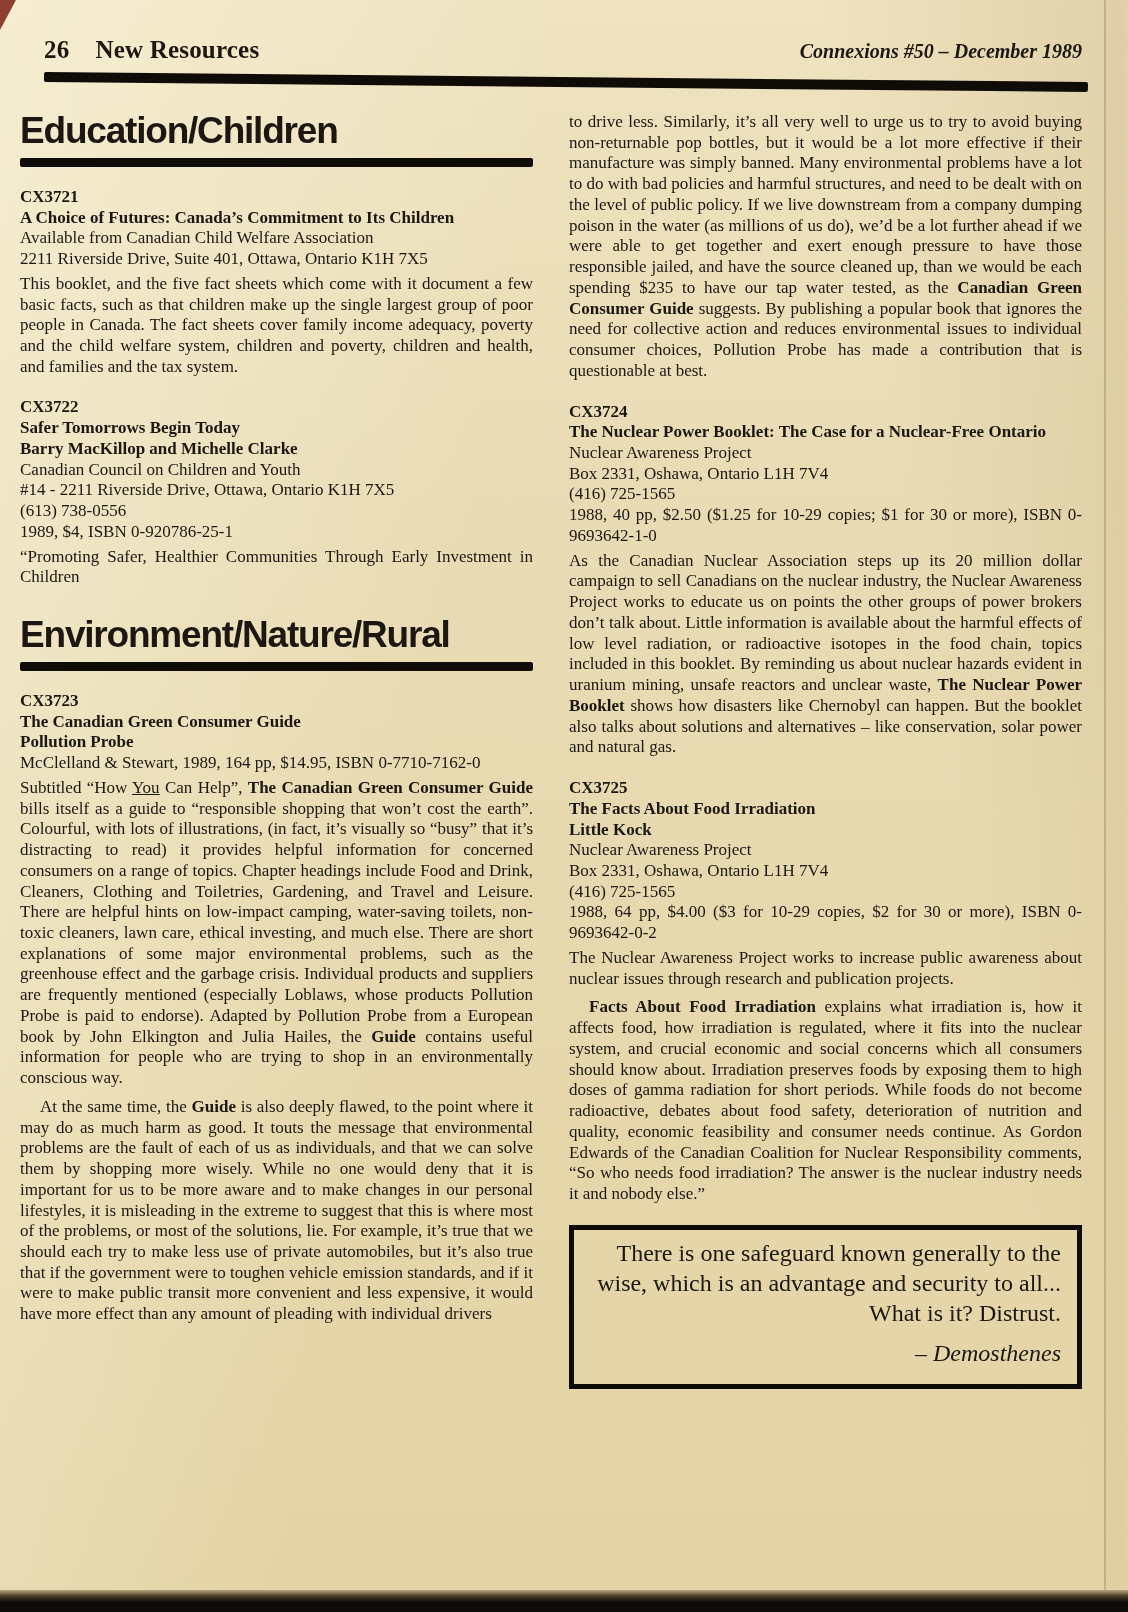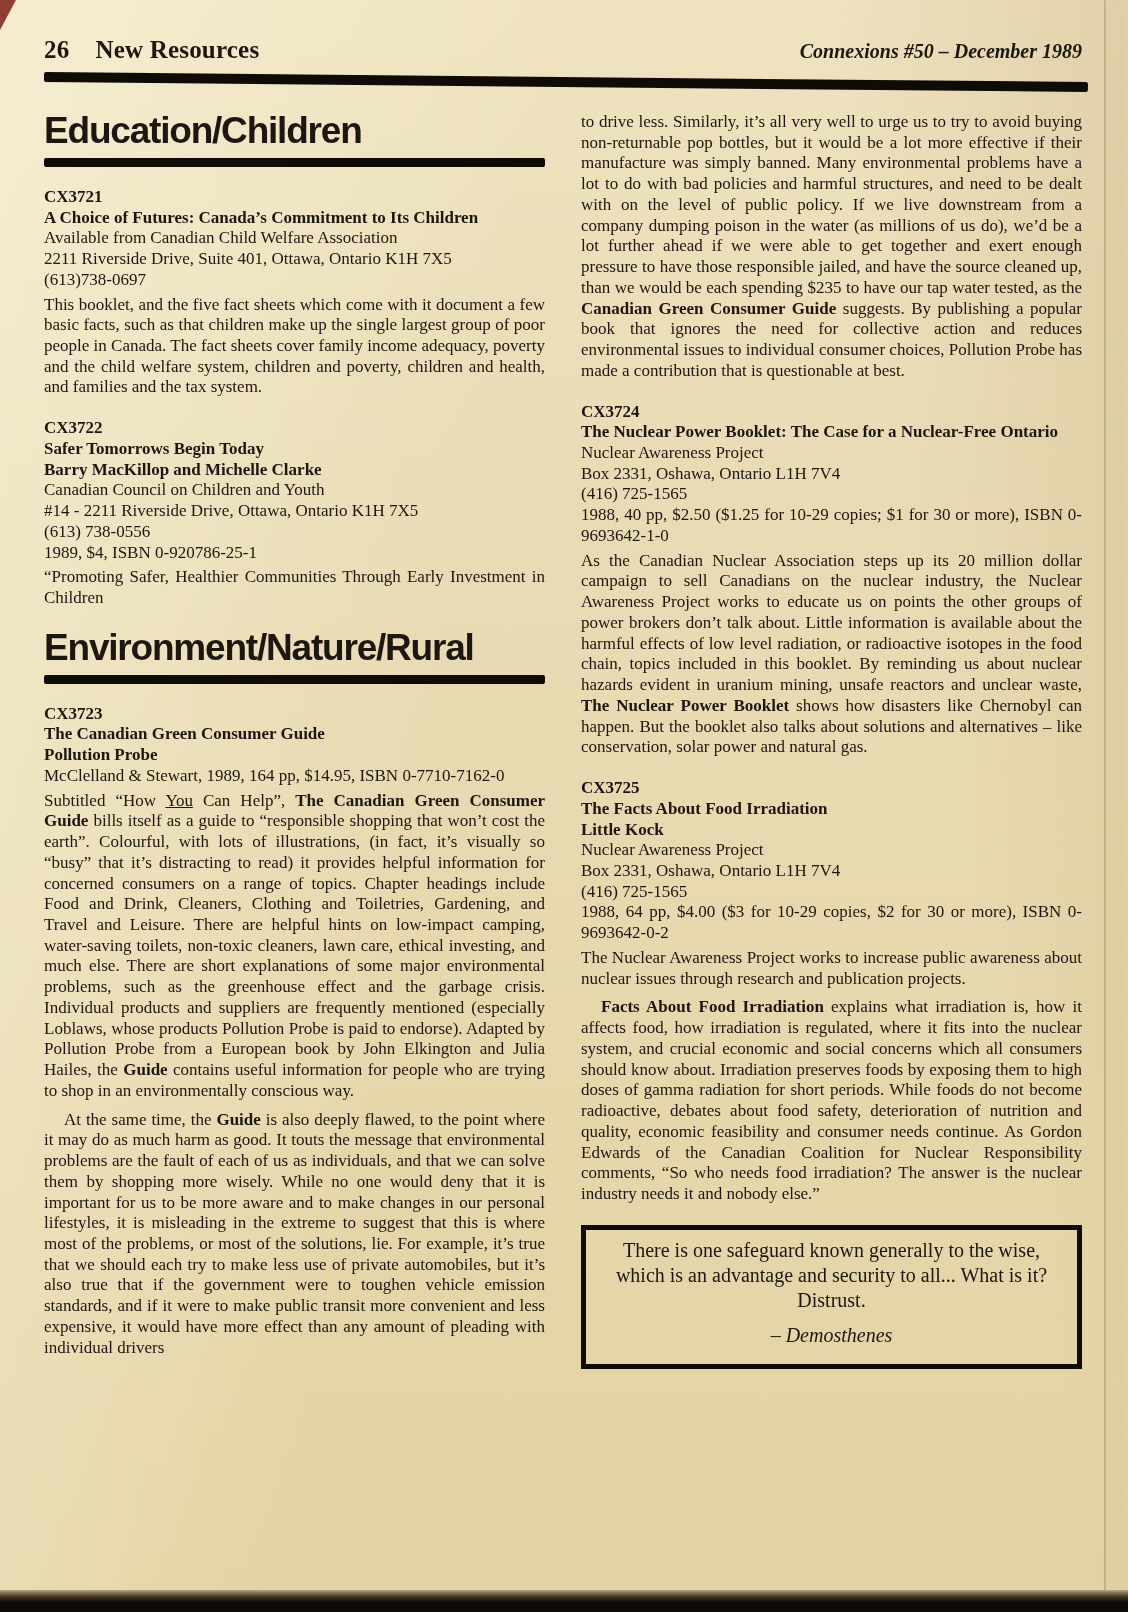--- a/index.html
+++ b/index.html
@@ -18,38 +18,38 @@
   }
   .corner-mark{position:absolute;top:0;left:0;width:16px;height:30px;background:#7c2015;
     clip-path:polygon(0 0,100% 0,55% 45%,0 100%);opacity:.85;}
   .header{display:flex;justify-content:space-between;align-items:baseline;
     padding:36px 46px 0 44px;}
   .header-left{font-weight:700;font-size:25px;letter-spacing:.2px;}
   .header-left .num{margin-right:26px;}
   .header-issue{font-weight:700;font-style:italic;font-size:20px;}
   .rule-top{height:10px;background:#0f0c08;margin:8px 40px 0 44px;
     transform:rotate(0.55deg);transform-origin:left center;border-radius:2px;}
-  .columns{display:flex;gap:36px;padding:30px 46px 0 44px;}
+  .columns{display:flex;gap:36px;padding:30px 46px 0 20px;}
   .col{flex:1;min-width:0;text-align:justify;font-size:17px;line-height:1.22;}
   .section-heading{font-family:"Liberation Sans", sans-serif;font-weight:700;
     font-size:37px;letter-spacing:-1.2px;margin:0;line-height:1.05;text-align:left;}
   .heading-bar{height:9px;background:#0f0c08;margin:7px 0 6px 0;border-radius:2px;}
-  .mt{margin-top:20px;}
+  .mt{margin-top:28px;}
   .entry{margin-top:13px;}
   .code{font-weight:700;margin-top:20px;}
   .title{font-weight:700;}
   .author{font-weight:700;}
   .meta{}
   .para{margin:4px 0 0 0;}
   .para.tight{margin-top:2px;}
   .para.indent{text-indent:20px;margin-top:8px;}
   .b{font-weight:700;}
   .u{text-decoration:underline;}
   .quote-box{border:5px solid #0f0c08;margin-top:20px;padding:8px 16px 16px 16px;
-    font-size:20px;line-height:1.25;text-align:center;}
+    font-size:24px;line-height:1.25;text-align:right;}
   .quote-attr{font-style:italic;margin-top:10px;}
   .crease{position:absolute;top:0;bottom:22px;right:22px;width:2px;
     background:rgba(125,100,55,.30);box-shadow:10px 0 14px rgba(125,100,55,.22);}
   .bottom-edge{position:absolute;left:0;right:0;bottom:0;height:22px;
     background:linear-gradient(180deg,#b5a67e 0%,#4a3d26 28%,#0d0b07 55%,#0d0b07 100%);}
   .bottom-blue{position:absolute;left:0;right:0;bottom:0;height:7px;
     background:linear-gradient(90deg,#2342b4 0%,#4e77e6 18%,#17往2f86 40%,#3c63d6 60%,#101f66 85%,#2947b0 100%);
     opacity:.9;}
 </style>
 </head>
@@ -71,21 +71,20 @@
     <div class="col">
 
       <h1 class="section-heading">Education/Children</h1>
       <div class="heading-bar"></div>
 
       <section class="entry">
         <div class="code">CX3721</div>
         <div class="title">A Choice of Futures: Canada’s Commitment to Its Children</div>
         <div class="meta">Available from Canadian Child Welfare Association</div>
         <div class="meta">2211 Riverside Drive, Suite 401, Ottawa, Ontario K1H 7X5</div>
-        <div class="meta">(613)738-0697</div>
         <p class="para"><span>This booklet, and the five fact sheets which come with it document a few basic facts, such as that children make up the single largest group of poor people in Canada. The fact sheets cover family income adequacy, poverty and the child welfare system, children and poverty, children and health, and families and the tax system.</span></p>
       </section>
 
       <section class="entry">
         <div class="code">CX3722</div>
         <div class="title">Safer Tomorrows Begin Today</div>
         <div class="author">Barry MacKillop and Michelle Clarke</div>
         <div class="meta">Canadian Council on Children and Youth</div>
         <div class="meta">#14 - 2211 Riverside Drive, Ottawa, Ontario K1H 7X5</div>
         <div class="meta">(613) 738-0556</div>

